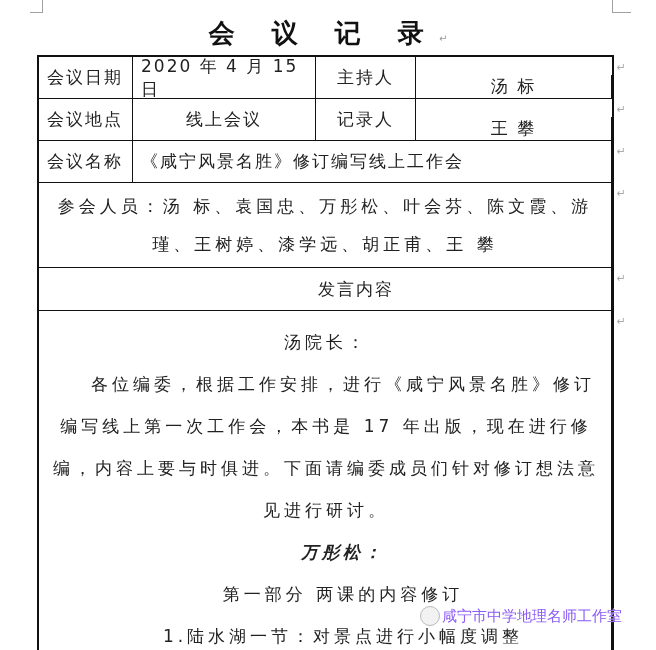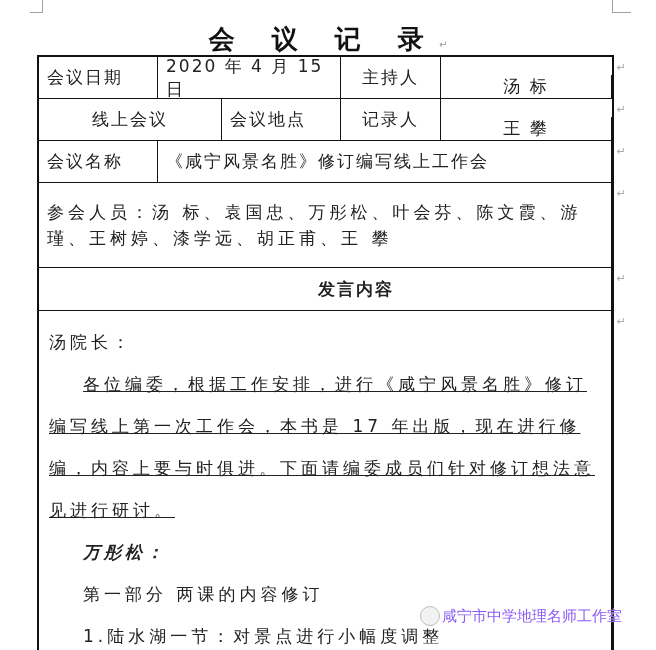--- a/index.html
+++ b/index.html
@@ -1,39 +1,39 @@
 <!DOCTYPE html>
 <html><head>
 <meta charset="utf-8">
 <style>
   html, body { margin:0; padding:0; background:#fff; }
   body { width:656px; height:650px; position:relative; overflow:hidden;
          font-family:"DejaVu Sans","Liberation Sans",sans-serif; color:#222; }
   .crop { position:absolute; border-color:#a0a0a0; border-style:solid; width:12px; height:12px; }
   .crop.tl { left:30px; top:0; border-width:0 1px 1px 0; }
   .crop.tr { left:484px; top:0; border-width:0 0 1px 1px; width:18px; }
-  .title { position:absolute; top:22px; left:0; width:656px; text-align:center;
+  .title { position:absolute; top:16px; left:0; width:656px; text-align:center;
            font-size:26px; font-weight:bold; letter-spacing:14px; color:#111; }
   .mark { color:#999; font-size:10px; font-weight:normal; letter-spacing:0; margin-left:1px; }
   .tbl { position:absolute; left:37px; top:55px; width:577px; border:2px solid #111; box-sizing:border-box; }
   .row { position:relative; border-bottom:1px solid #111; box-sizing:border-box; display:flex; }
   .row:last-child { border-bottom:none; }
   .cell { box-sizing:border-box; border-right:1px solid #111; display:flex; align-items:center;
           font-size:17px; letter-spacing:2px; padding:0 8px; }
   .cell:last-child { border-right:none; }
-  .c1 { width:119px; }
+  .c1 { width:94px; }
   .c2 { width:183px; justify-content:center; }
   .c3 { width:100px; justify-content:center;text-align:right; }
   .c4 { flex:1; justify-content:center;margin-top:18px; }
   .h42 { height:42px; }
-  .full { flex:1; }
-  .people { height:84px; padding:6px 8px; font-size:17px; letter-spacing:4px; line-height:26px; }
-  .section-head { height:42px; justify-content:center; padding-left:70px;font-weight:bold; }
+  .full { flex:1;text-align:center; }
+  .people { height:84px; padding:6px 8px; font-size:17px; letter-spacing:4px; line-height:38px; }
+  .section-head { height:42px; justify-content:center; padding-left:70px; }
   .body-cell { display:block; padding:10px 8px 0 10px; font-size:17px; letter-spacing:4px; line-height:42px; height:343px; overflow:hidden; }
-  .indent { text-indent:34px;text-decoration:underline; }
+  .indent { text-indent:34px; }
   .p-indent { padding-left:34px; }
   .bold { font-weight:bold; font-style:italic; }
   .rmark { position:absolute; right:-14px; top:4px; color:#aaa; font-size:11px; }
   .watermark { position:absolute; left:420px; top:606px; font-size:15px; color:#8b5cf6; letter-spacing:0; 
                text-shadow:0 0 1px #fff; }
   .wm-icon { display:inline-block; width:18px; height:18px; border-radius:50%; border:1px solid #bbb;
              vertical-align:middle; margin-right:2px; background:#f2f2f2; }
 </style>
 </head>
 <body>
@@ -45,22 +45,22 @@
 
 <div class="tbl">
   <div class="row h42">
     <div class="cell c1">会议日期</div>
     <div class="cell c2">2020 年 4 月 15 日</div>
     <div class="cell c3">主持人</div>
     <div class="cell c4">汤  标</div>
     <span class="rmark">↵</span>
   </div>
   <div class="row h42">
+    <div class="cell c1">会议地点</div>
     <div class="cell c2">线上会议</div>
-    <div class="cell c1">会议地点</div>
     <div class="cell c3">记录人</div>
     <div class="cell c4">王  攀</div>
     <span class="rmark">↵</span>
   </div>
   <div class="row h42">
     <div class="cell c1">会议名称</div>
     <div class="cell full">《咸宁风景名胜》修订编写线上工作会</div>
     <span class="rmark">↵</span>
   </div>
   <div class="row">

